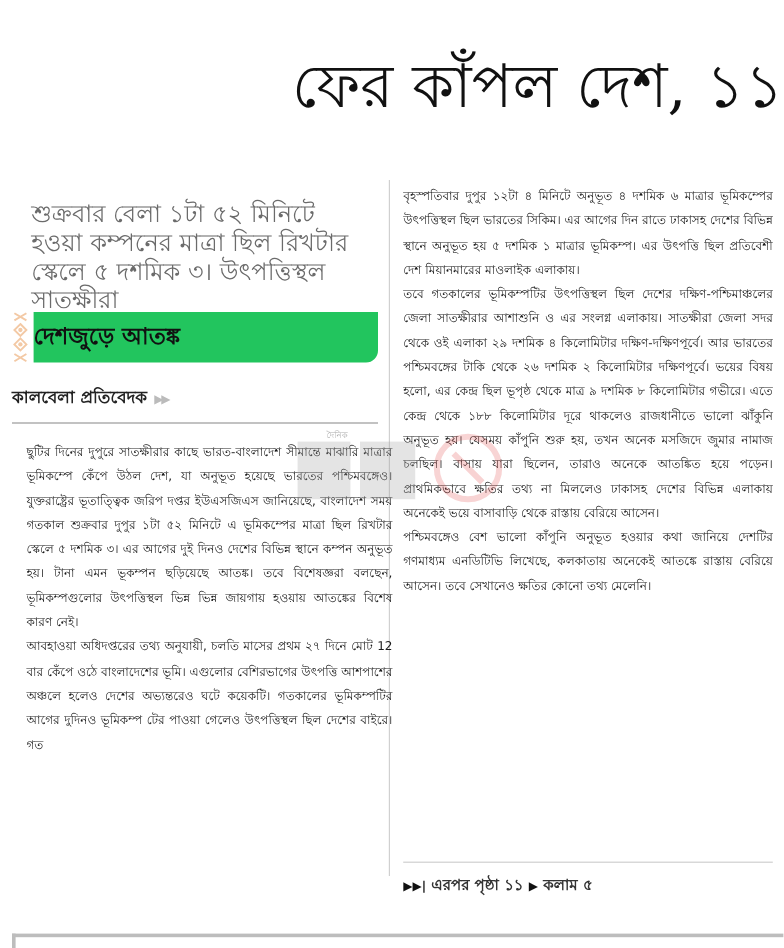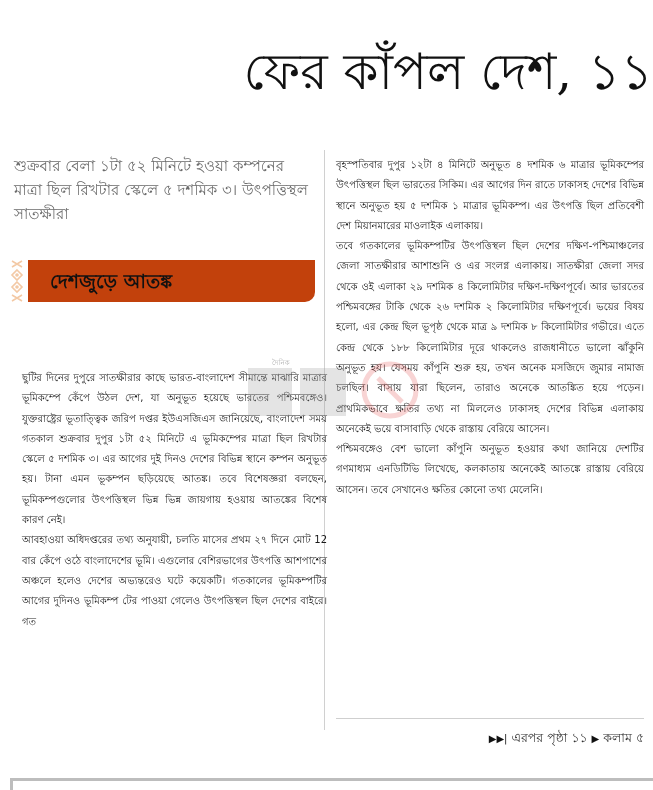--- a/index.html
+++ b/index.html
@@ -13,52 +13,52 @@
       text-align: right; font-family: "DejaVu Serif", "Liberation Serif", serif;
       font-size: 50px; line-height: 64px; color: #111; font-weight: normal;
     }
     .headline .line { display: block; }
     .col-left { position: absolute; left: 10px; top: 150px; width: 305px; }
     .col-right { position: absolute; left: 336px; top: 155px; width: 308px; }
     .col-divider {
       position: absolute; left: 324px; top: 150px; width: 1px; height: 580px; background: #d0d0d0;
     }
     .intro {
-      font-size: 15px; line-height: 24px; color: #6b6b6b; margin: 4px;
+      font-size: 20px; line-height: 24px; color: #6b6b6b; margin: 16px;
     }
     .subhead-box {
       position: absolute; left: 0; top: 110px; width: 305px; height: 42px;
     }
     .ornament {
       position: absolute; left: 0; top: 0; width: 14px; height: 42px;
     }
     .subhead {
       position: absolute; left: 18px; top: 0; width: 287px; height: 42px;
-      background: #c2410c; border-radius: 0 0 10px 0;
-      font-size: 19px; font-weight: bold; line-height: 42px; padding-left: 22px;
+      background: #22c55e; border-radius: 0 0 10px 0;
+      font-size: 19px; font-weight: bold; line-height: 42px; 
       box-sizing: border-box; color: #111;
     }
     .byline {
       position: absolute; left: 0; top: 170px; width: 305px;
       font-size: 14px; font-weight: bold; color: #222; line-height: 24px;
       border-bottom: 1px solid #9a9a9a; padding-bottom: 6px;
     }
     .byline .arrows { color: #bbbbbb; font-size: 10px; margin-left: 6px; letter-spacing: -2px; }
     .body-text {
       font-size: 10px; line-height: 20.3px; text-align: justify; margin: 0; color: #1a1a1a;
     }
     .left-body { position: absolute; left: 0; top: 218px; width: 305px; margin-left: 12px; }
     .right-body { position: absolute; left: 0; top: 0; width: 308px; }
     .body-text p { margin: 0; }
     .continue-rule {
       position: absolute; left: 0; top: 563px; width: 308px; height: 1px; background: #cfcfcf;
     }
     .continue {
-      position: absolute; left: 0; top: 574px; width: 308px; text-align: right;
-      font-size: 12.5px; color: #333;
+      position: absolute; left: 0; top: 574px; width: 308px; text-align: left;
+      font-size: 12.5px; color: #333; font-weight: bold;
     }
     .continue .glyph { font-size: 10px; color: #111; }
     .bottom-frame {
       position: absolute; left: 10px; top: 778px; width: 643px; height: 14px;
       border-top: 3px solid #bdbdbd; border-left: 3px solid #bdbdbd; box-sizing: border-box;
     }
     .watermark {
       position: absolute; left: 220px; top: 350px; width: 210px; height: 70px; pointer-events: none;
     }
     .wm-small {
@@ -84,20 +84,23 @@
         <path d="M7 10 L12 15 L7 20 L2 15 Z"></path>
         <path d="M7 22 L12 27 L7 32 L2 27 Z"></path>
         <path d="M2 35 L12 41 M12 35 L2 41"></path>
       </g>
       <circle cx="7" cy="15" r="1.8" fill="#f3c9a5"></circle>
       <circle cx="7" cy="27" r="1.8" fill="#f3c9a5"></circle>
     </svg>
     <div class="subhead">দেশজুড়ে আতঙ্ক</div>
   </div>
 
+  <div class="byline">
+    <span>কালবেলা প্রতিবেদক</span><span class="arrows">▶▶</span>
+  </div>
 
   <div class="body-text left-body">
     <p>ছুটির দিনের দুপুরে সাতক্ষীরার কাছে ভারত-বাংলাদেশ সীমান্তে মাঝারি মাত্রার ভূমিকম্পে কেঁপে উঠল দেশ, যা অনুভূত হয়েছে ভারতের পশ্চিমবঙ্গেও। যুক্তরাষ্ট্রের ভূতাত্ত্বিক জরিপ দপ্তর ইউএসজিএস জানিয়েছে, বাংলাদেশ সময় গতকাল শুক্রবার দুপুর ১টা ৫২ মিনিটে এ ভূমিকম্পের মাত্রা ছিল রিখটার স্কেলে ৫ দশমিক ৩। এর আগের দুই দিনও দেশের বিভিন্ন স্থানে কম্পন অনুভূত হয়। টানা এমন ভূকম্পন ছড়িয়েছে আতঙ্ক। তবে বিশেষজ্ঞরা বলছেন, ভূমিকম্পগুলোর উৎপত্তিস্থল ভিন্ন ভিন্ন জায়গায় হওয়ায় আতঙ্কের বিশেষ কারণ নেই।</p>
     <p>আবহাওয়া অধিদপ্তরের তথ্য অনুযায়ী, চলতি মাসের প্রথম ২৭ দিনে মোট 12 বার কেঁপে ওঠে বাংলাদেশের ভূমি। এগুলোর বেশিরভাগের উৎপত্তি আশপাশের অঞ্চলে হলেও দেশের অভ্যন্তরেও ঘটে কয়েকটি। গতকালের ভূমিকম্পটির আগের দুদিনও ভূমিকম্প টের পাওয়া গেলেও উৎপত্তিস্থল ছিল দেশের বাইরে। গত</p>
   </div>
 </div>
 
 <div class="col-right">
   <div class="body-text right-body">
     <p>বৃহস্পতিবার দুপুর ১২টা ৪ মিনিটে অনুভূত ৪ দশমিক ৬ মাত্রার ভূমিকম্পের উৎপত্তিস্থল ছিল ভারতের সিকিম। এর আগের দিন রাতে ঢাকাসহ দেশের বিভিন্ন স্থানে অনুভূত হয় ৫ দশমিক ১ মাত্রার ভূমিকম্প। এর উৎপত্তি ছিল প্রতিবেশী দেশ মিয়ানমারের মাওলাইক এলাকায়।</p>

